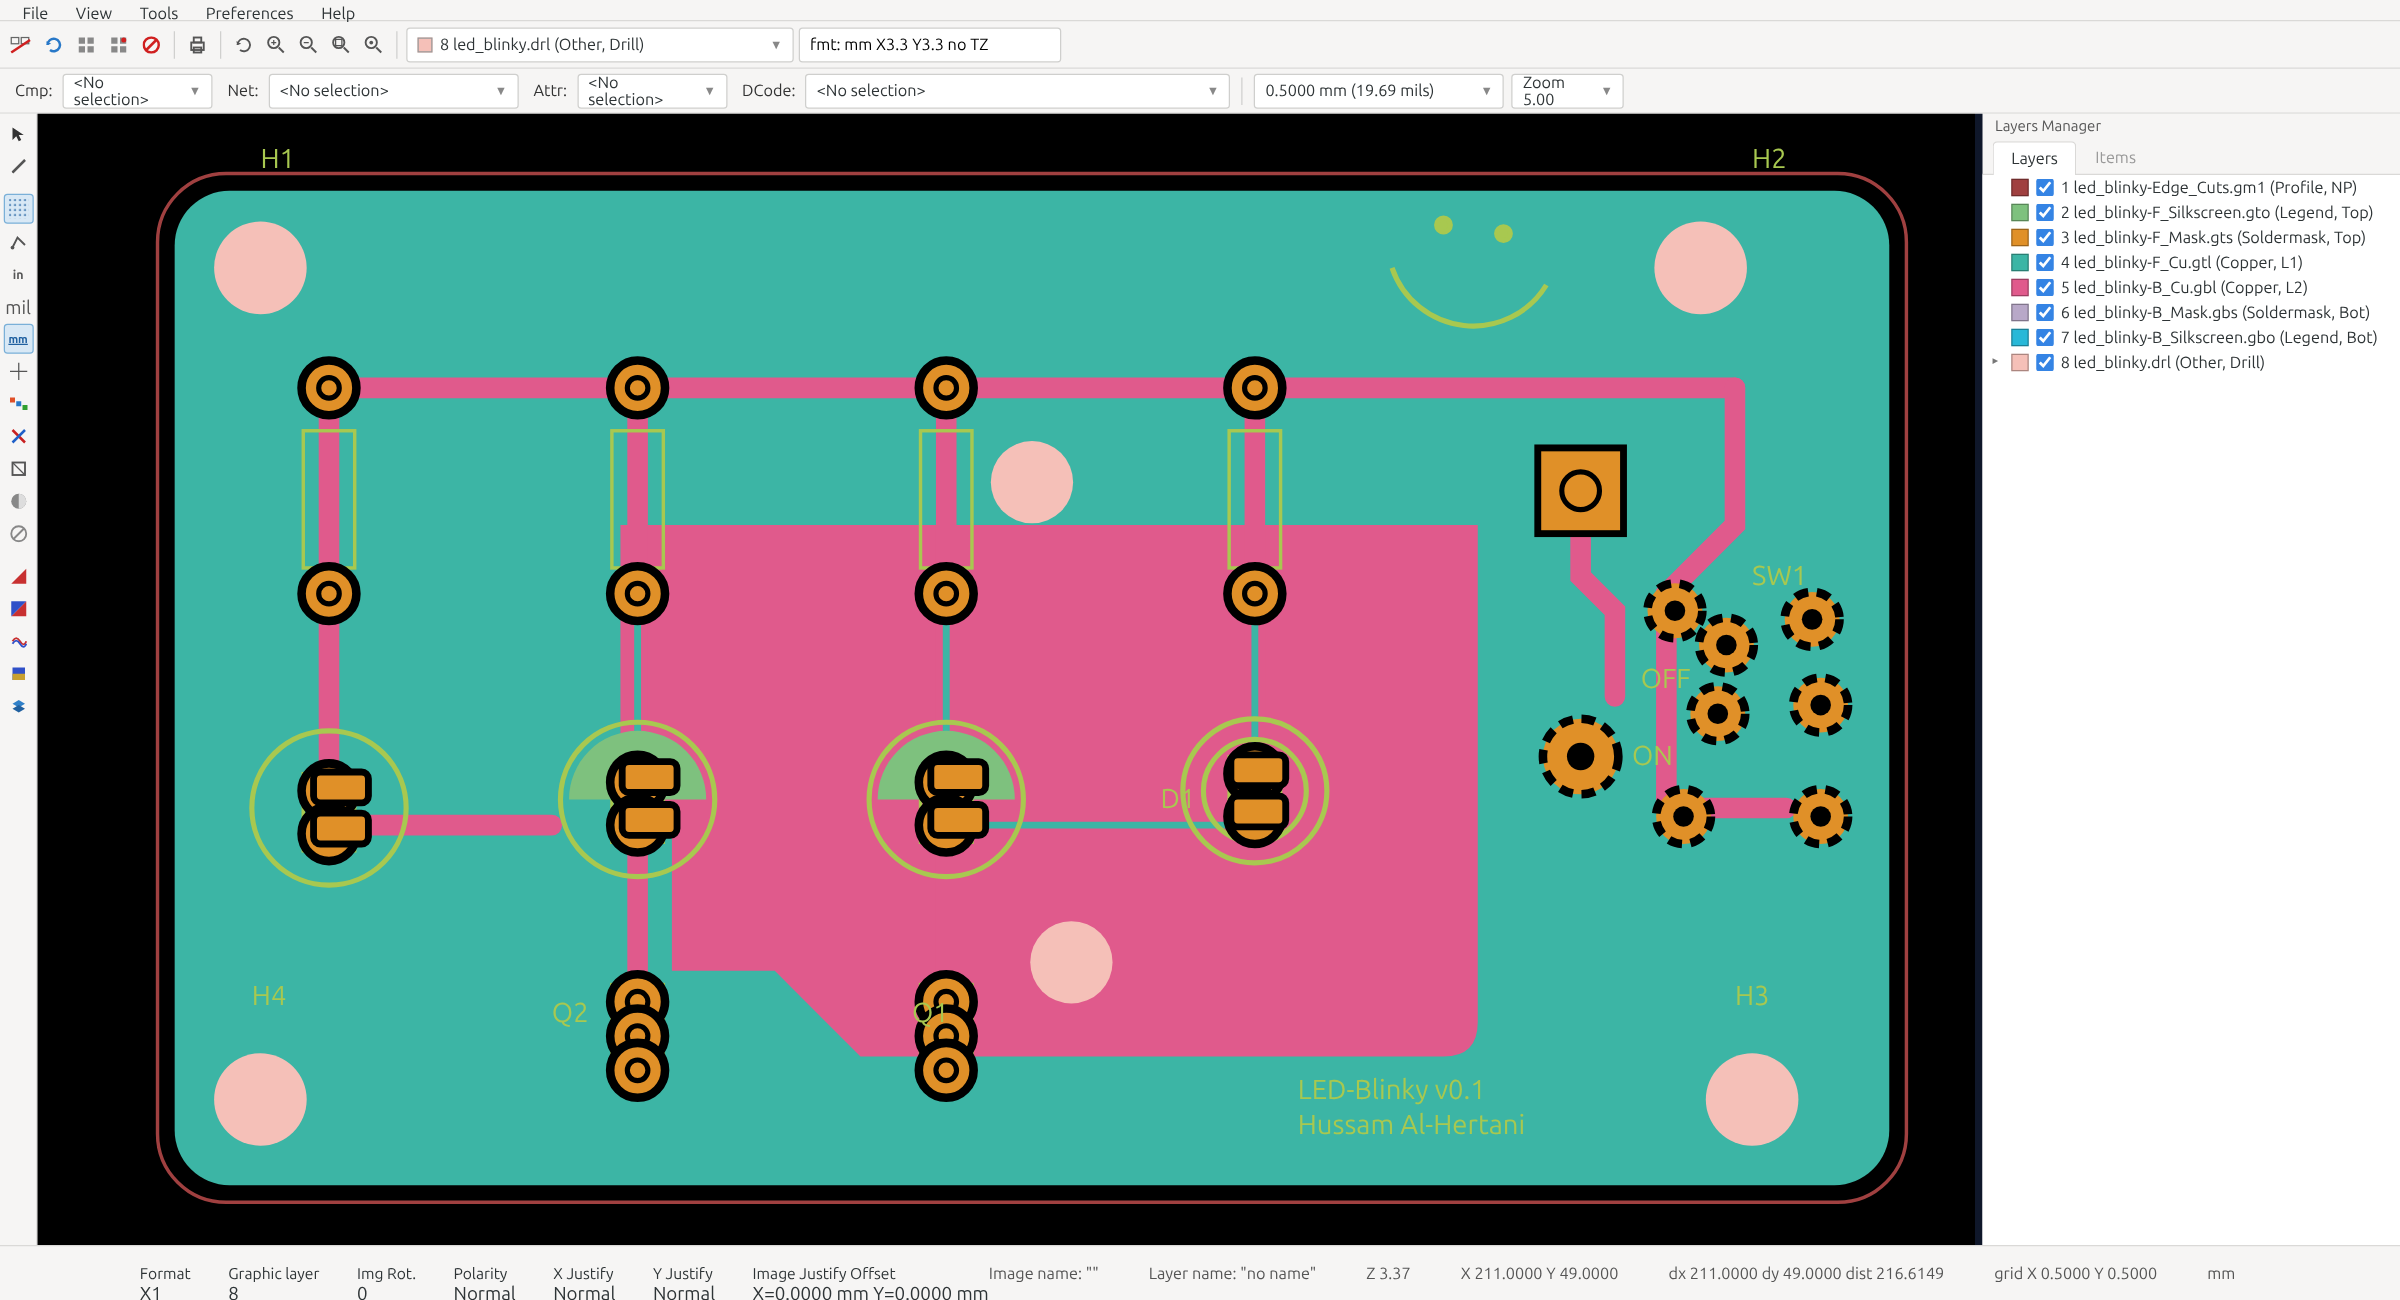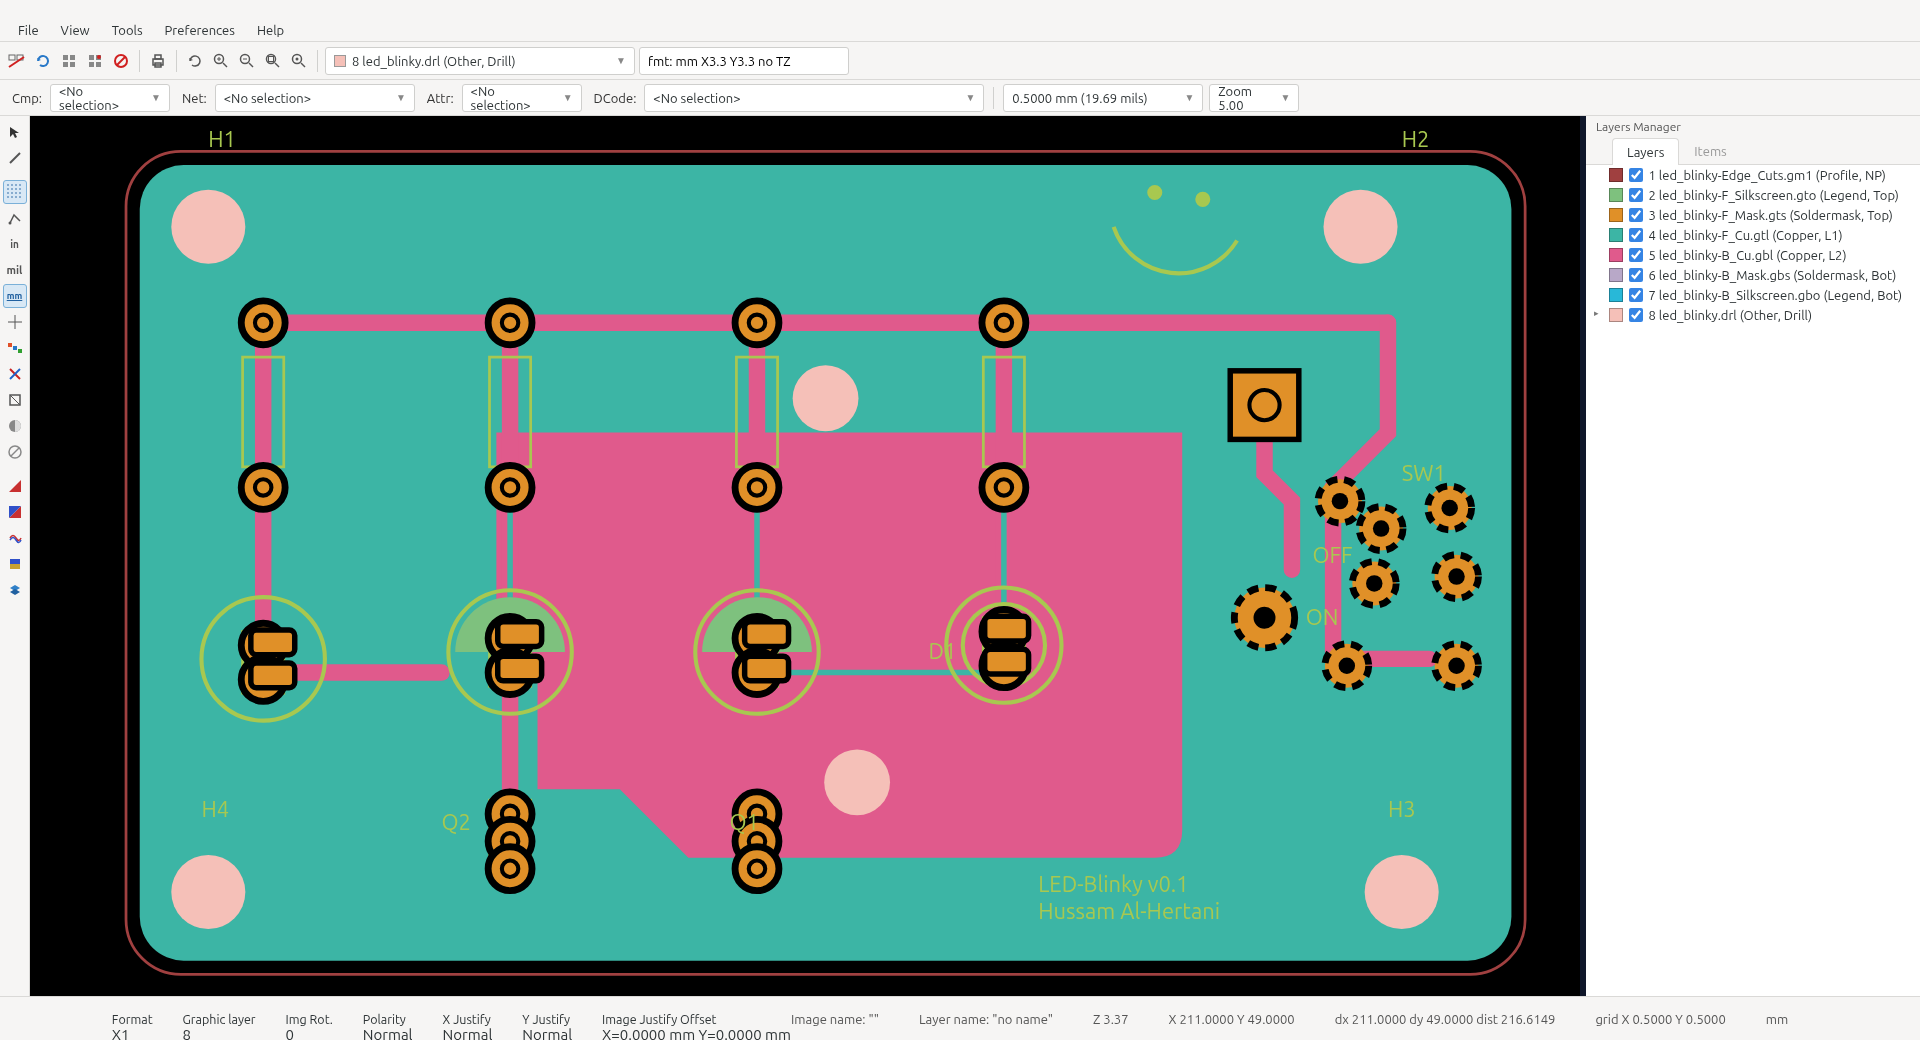--- a/index.html
+++ b/index.html
@@ -1,40 +1,40 @@
 <!DOCTYPE html>
 <html><head>
 <meta charset="utf-8">
 <style>
 * { box-sizing: border-box; margin: 0; padding: 0; font-family: "Segoe UI", "Ubuntu", sans-serif; }
 body { background: #f6f5f4; color: #2e3436; font-size: 13px; overflow: hidden; }
 .window { display: flex; flex-direction: column; height: 100vh; width: 100vw; }
 .titlebar { height: 28px; background: #e8e8e7; display: flex; align-items: center; justify-content: center; position: relative; border-bottom: 1px solid #d5d5d3; }
 .titlebar .title { font-weight: 600; color: #393939; }
 .titlebar .controls { position: absolute; right: 8px; display: flex; gap: 14px; color: #6e6e6e; }
-.menubar { height: 42px; display: flex; align-items: flex-end; padding: 0 8px; gap: 2px; border-bottom: 1px solid #dad9d7; }
+.menubar { height: 17px; display: flex; align-items: flex-start; padding: 0 8px; gap: 2px; border-bottom: 1px solid #dad9d7; }
 .menubar .item { padding: 4px 10px; cursor: pointer; }
 .toolbar { height: 38px; display: flex; align-items: center; padding: 2px 6px; gap: 4px; border-bottom: 1px solid #dad9d7; }
 .tbtn { width: 22px; height: 22px; display: flex; align-items: center; justify-content: center; color: #555; cursor: pointer; border-radius: 3px; }
 .sep { width: 1px; height: 22px; background: #d0d0ce; margin: 0 3px; }
 .dd { height: 28px; background: #fff; border: 1px solid #cfcfcd; border-radius: 3px; display: flex; align-items: center; padding: 0 8px; gap: 6px; }
 .dd .chev { color: #888; font-size: 10px; }
 .dd.w310 { width: 310px; } .dd.w210 { width: 210px; }
 .filterbar { height: 36px; display: flex; align-items: center; padding: 0 6px; gap: 6px; border-bottom: 1px solid #dad9d7; }
 .lbl { padding: 0 2px 0 6px; color: #333; }
 .content { flex: 1; display: flex; min-height: 0; }
 .lefttools { width: 30px; background: #f6f5f4; border-right: 1px solid #dad9d7; display: flex; flex-direction: column; align-items: center; padding: 4px 0; gap: 2px; }
 .ltbtn { width: 24px; height: 24px; display: flex; align-items: center; justify-content: center; cursor: pointer; border-radius: 3px; }
 .ltbtn.active { background: #d8e8f5; border: 1px solid #7ab0d8; }
 .canvas { flex: 1; background: #000; position: relative; overflow: hidden; }
 .rightpanel { width: 340px; background: #f6f5f4; border-left: 6px solid #0f172a; display: flex; flex-direction: column; }
 .rightpanel .hdr { padding: 4px 10px; color: #555; font-size: 12px; }
 .tabs { display: flex; border-bottom: 1px solid #dad9d7; padding-left: 8px; }
 .tab { padding: 6px 14px; cursor: pointer; border: 1px solid transparent; border-bottom: none; }
-.tab.active { background: #fff; border-color: #dad9d7; border-radius: 4px 4px 0 0; position: relative; top: 1px; margin-left: 18px; }
+.tab.active { background: #fff; border-color: #dad9d7; border-radius: 4px 4px 0 0; position: relative; top: 1px; }
 .layerlist { background: #fff; flex: 1; overflow: auto; font-size: 13px; }
 .lrow { display: flex; align-items: flex-start; padding: 3px 8px; gap: 6px; }
 .lrow .sw { width: 14px; height: 14px; border: 1px solid rgba(0,0,0,0.3); }
 .cb { width: 14px; height: 14px; accent-color: #3584e4; }
 .statusbar { height: 44px; border-top: 1px solid #dad9d7; display: flex; padding: 15px 10px; font-size: 13px; justify-content: center; }
 .statusbar .row { display: flex; gap: 30px; }
 .statcol .h { font-size: 12.5px; }
 .statcol .v { font-size: 15px; }
 svg.pcb { position: absolute; }
 .tri { color: #777; font-size: 9px; margin-right: 4px; }
@@ -202,21 +202,21 @@
             <rect width="16" height="16" fill="url(#g)"></rect>
           </svg>
         </div>
       <div class="ltbtn">
           <svg width="14" height="14">
             <path d="M2 12 L6 4 L12 10" fill="none" stroke="#555" stroke-width="1.5"></path>
             <circle cx="2" cy="12" r="1.5" fill="#555"></circle>
           </svg>
         </div>
       <div class="ltbtn" style="font-size:10px;font-weight:600;color:#555">in</div>
-      <div class="ltbtn" style="font-size:11px;font-weight:700;color:#555">mil</div>
+      <div class="ltbtn" style="font-size:15px;font-weight:400;color:#555">mil</div>
       <div class="ltbtn active" style="font-size:9px;font-weight:600;color:#2060a0;text-decoration:underline">mm</div>
       <div class="ltbtn">
           <svg width="14" height="14">
             <line x1="7" y1="0" x2="7" y2="14" stroke="#555"></line>
             <line x1="0" y1="7" x2="14" y2="7" stroke="#555"></line>
           </svg>
         </div>
       <div class="ltbtn">
           <svg width="16" height="12">
             <rect x="1" y="1" width="4" height="4" fill="#e05028"></rect>

